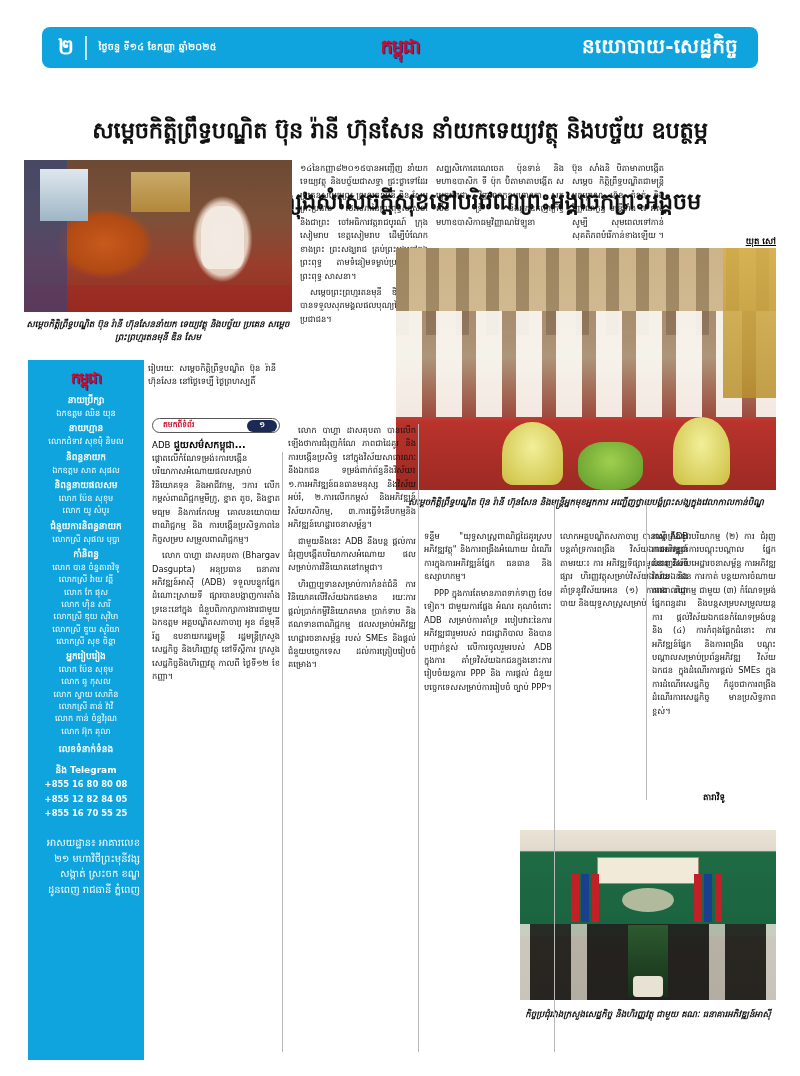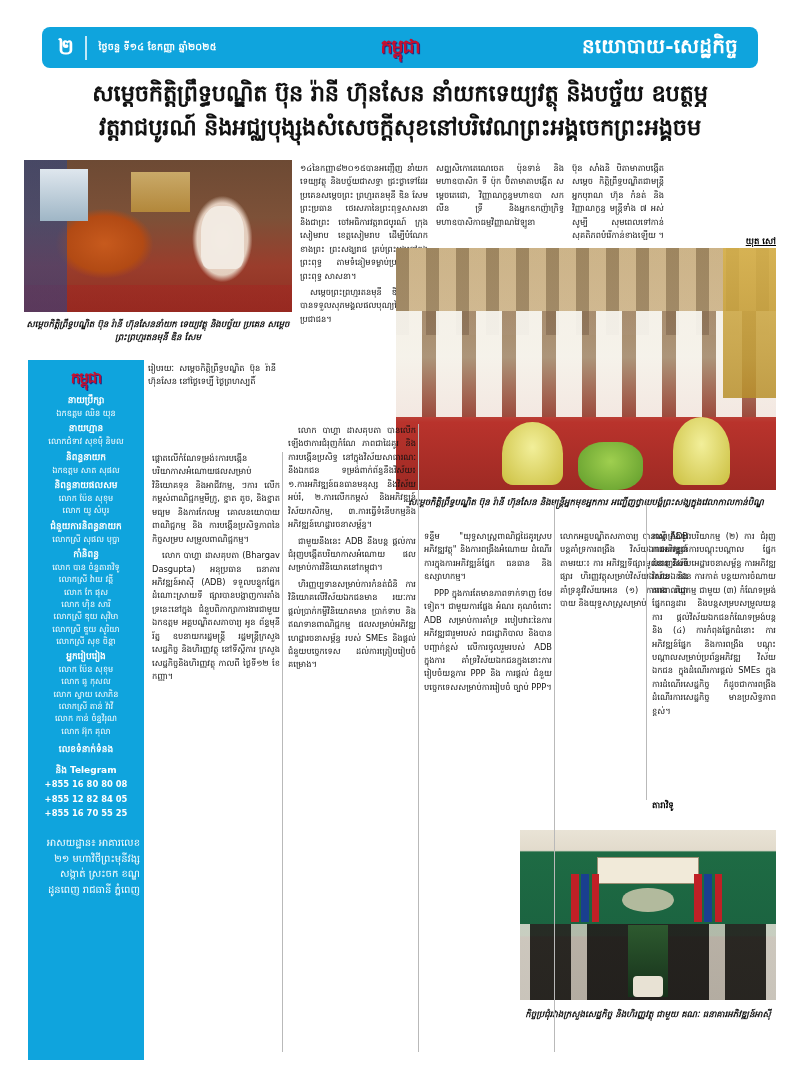--- a/index.html
+++ b/index.html
@@ -39,21 +39,21 @@
     font-size: 20px; font-weight: bold; white-space: nowrap; letter-spacing: .2px;
   }
 
   
   .headline {
     position: absolute; left: 24px; top: 76px; width: 752px;
     text-align: center; color: #111;
     font-size: 22.5px; font-weight: bold; line-height: 1.52;
     letter-spacing: -.2px;
   }
-  .headline .hl-line { display: block; white-space: nowrap; }
+  .headline .hl-line { display: block; white-space: nowrap; margin-top: 37px; }
 
   .photo {
     background: #cfd6da; position: relative; overflow: hidden;
     border: 0; display: block;
   }
   .photo-caption {
     font-size: 8.6px; font-style: italic; font-weight: bold;
     text-align: center; line-height: 1.48; color: #111; padding: 4px 2px 0;
   }
 
@@ -94,21 +94,21 @@
   .cont-badge .cb-num {
     background: #1a2a55; color: #fff; border-radius: 8px;
     font-size: 7.6px; font-weight: bold; width: 30px; height: 12px;
     display:flex; align-items:center; justify-content:center;
   }
   .cont-title { font-size: 9.6px; font-weight: bold; margin: 5px 0 3px; line-height:1.4; }
   .cont-title .lat { font-weight: normal; font-size: 8.6px; }
   .vline { position: absolute; width: 1px; background: #b9b9b9; }
 
   .credit {
-    font-size: 8.6px; font-weight: bold; text-align: left; margin-top: 10px;
+    font-size: 8.6px; font-weight: bold; text-align: center; margin-top: 2px;
   }
 
   
   .ph-inner { position:absolute; inset:0; }
 </style>
 </head>
 <body>
 
 <div class="page">
 
@@ -213,20 +213,30 @@
     </div>
 
     <div class="sb-role" style="margin-top:6px;">លេខទំនាក់ទំនង</div>
     <div class="sb-role" style="margin-top:8px;">និង Telegram</div>
     <div class="sb-phone">+855 16 80 80 08</div>
     <div class="sb-phone">+855 12 82 84 05</div>
     <div class="sb-phone">+855 16 70 55 25</div>
     <div class="sb-addr">អាសយដ្ឋាន៖ អាគារលេខ ២១ មហាវិថីព្រះមុនីវង្ស សង្កាត់ ស្រះចក ខណ្ឌដូនពេញ រាជធានី ភ្នំពេញ</div>
   </div>
 
+  <div style="position:absolute;left:152px;top:412px;width:136px;">
+    <div class="cont-badge">
+      <span class="cb-label">តមកពីទំព័រ</span>
+      <span class="cb-num">១</span>
+    </div>
+    <div class="cont-title">
+      <span class="lat">ADB</span>
+      <span>ជួយសម៌សកម្ពុជា...</span>
+    </div>
+  </div>
 
   <div class="col-text" style="position:absolute;left:152px;top:452px;width:128px;height:392px;overflow:hidden;">
     <p class="no-ind">ផ្តោតលើកំណែទម្រង់៖ការបង្កើន បរិយាកាសអំណោយផលសម្រាប់ វិនិយោគទុន និងអាជីវកម្ម, ៗការ លើកកម្ពស់ពាណិជ្ជកម្មមីក្រូ, ខ្នាត តូច, និងខ្នាតមធ្យម និងការកែលម្អ គោលនយោបាយពាណិជ្ជកម្ម និង ការបង្កើនប្រសិទ្ធភាពនៃកិច្ចសម្រប សម្រួលពាណិជ្ជកម្ម។</p>
     <p>លោក បាហ្គា ដាសគុបតា (Bhargav Dasgupta) អនុប្រធាន ធនាគារអភិវឌ្ឍន៍អាស៊ី (ADB) ទទួលបន្ទុកផ្នែកដំណោះស្រាយទី ផ្សារបានបង្ហាញការតាំងទ្រនេះនៅក្នុង ជំនួបពិភាក្សាការងារជាមួយឯកឧត្តម អគ្គបណ្ឌិតសភាចារ្យ អូន ព័ន្ទមុនីរ័ត្ន ឧបនាយករដ្ឋមន្ត្រី រដ្ឋមន្ត្រីក្រសួង សេដ្ឋកិច្ច និងហិរញ្ញវត្ថុ នៅទីស្តីការ ក្រសួងសេដ្ឋកិច្ចនិងហិរញ្ញវត្ថុ កាលពី ថ្ងៃទី១២ ខែកញ្ញា។</p>
   </div>
   <div class="col-text" style="position:absolute;left:288px;top:424px;width:128px;height:640px;overflow:hidden;">
     <p>លោក បាហ្គា ដាសគុបតា បានលើកឡើងថាការជំរុញកំណែ ភាពជាដៃគូរ និងការបង្កើនប្រសិទ្ធ នៅក្នុងវិស័យសាធារណៈនឹងឯកជន ទម្រង់ពាក់ព័ន្ធនឹងវិស័យ៖ ១.ការអភិវឌ្ឍន៍ធនធានមនុស្ស និងវិស័យអប់រំ, ២.ការលើកកម្ពស់ និងអភិវឌ្ឍន៍វិស័យកសិកម្ម, ៣.ការធ្វើទំនើបកម្មនិងអភិវឌ្ឍន៍ហេដ្ឋារចនាសម្ព័ន្ធ។</p>
     <p>ជាមួយនឹងនេះ ADB នឹងបន្ត ផ្តល់ការជំរុញបង្កើតបរិយាកាសអំណោយ ផលសម្រាប់ការវិនិយោគនៅកម្ពុជា។</p>
     <p>ហិរញ្ញប្បទានសម្រាប់ការកំនត់ជំនិ ការវិនិយោគលើវិស័យឯកជនមាន រយៈការផ្តល់ប្រាក់កម្ចីវិនិយោគមាន ប្រាក់ទាប និងឥណទានពាណិជ្ជកម្ម ផលសម្រាប់អភិវឌ្ឍហេដ្ឋារចនាសម្ព័ន្ធ របស់ SMEs និងផ្តល់ជំនួយបច្ចេកទេស ដល់ការត្រៀបរៀបចំគម្រោង។</p>
   </div>

